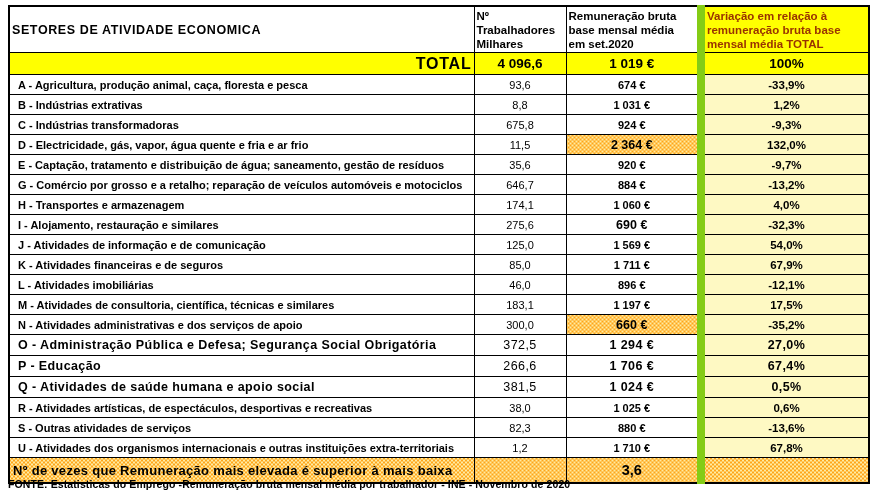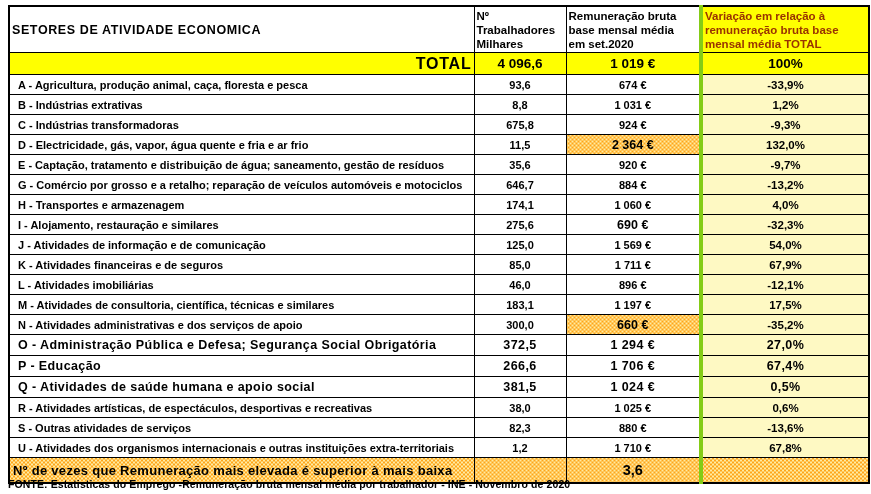--- a/index.html
+++ b/index.html
@@ -32,21 +32,21 @@
     white-space: nowrap;
     color: #000;
     font-weight: bold;
   }
   
   col.c1 { width: 465px; }
   col.c2 { width: 92px; }
   col.c3 { width: 135px; }
   col.c4 { width: 168px; }
   
-  table.data-table td:nth-child(4) { border-left: 4px solid #84cc16; }
+  table.data-table td:nth-child(4) { border-left: 8px solid #84cc16; }
   table.data-table td:nth-child(4) { border-right: 2px solid #000; }
 
   
   tr.header-row td {
     height: 45px;
     text-align: left;
     vertical-align: middle;
     white-space: pre-line;
     line-height: 14px;
     font-size: 11.5px;
@@ -70,21 +70,21 @@
 
   
   tr.sector-row td {
     height: 19px;
     font-size: 11px;
     line-height: 18px;
   }
   tr.sector-row td.cell-name { text-align: left; padding-left: 8px; }
   tr.sector-row td.cell-workers,
   tr.sector-row td.cell-wage { text-align: center; font-weight: normal; font-family: "Liberation Sans","DejaVu Sans",sans-serif; }
-  tr.sector-row td.cell-workers { font-weight: bold; }
+  tr.sector-row td.cell-workers { font-weight: normal; }
   tr.sector-row td.cell-wage { font-weight: bold; }
   tr.sector-row td.cell-variation {
     background: #fef9c3;
     text-align: center;
     font-size: 11.5px;
   }
   tr.sector-row.large td { font-size: 12.5px; letter-spacing: 0.4px; height: 20px; }
 
   
   .orange {

